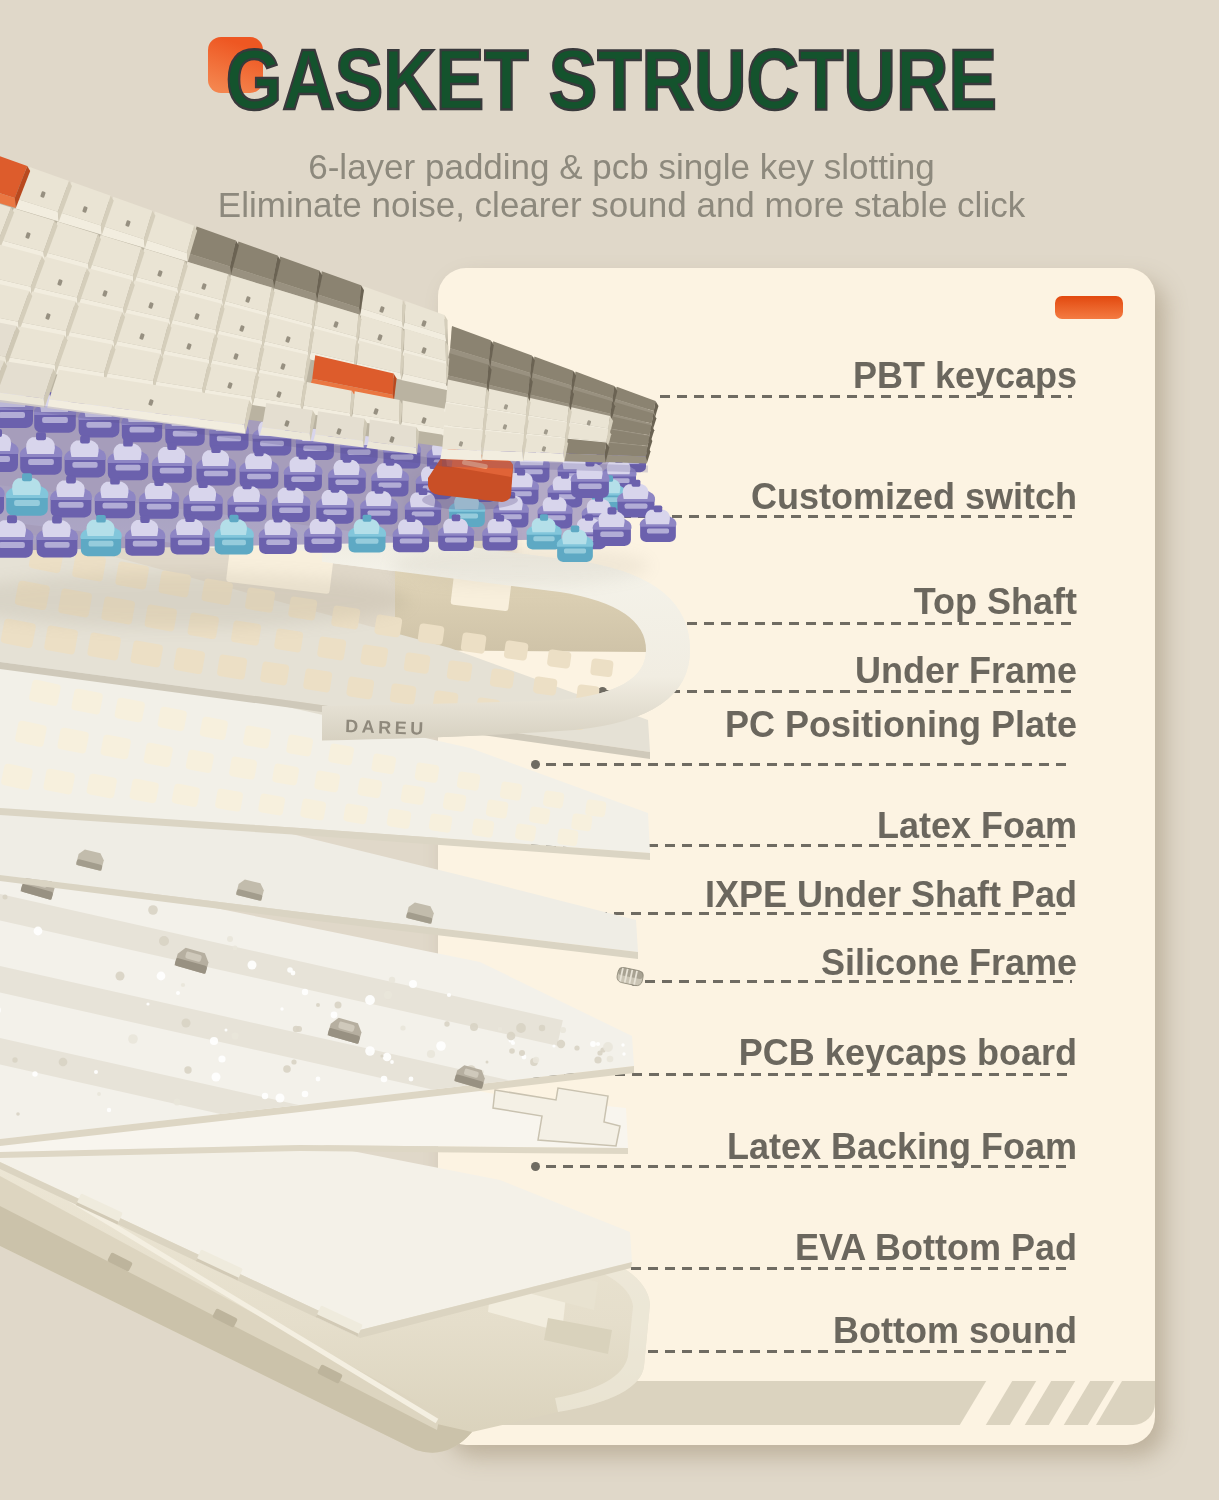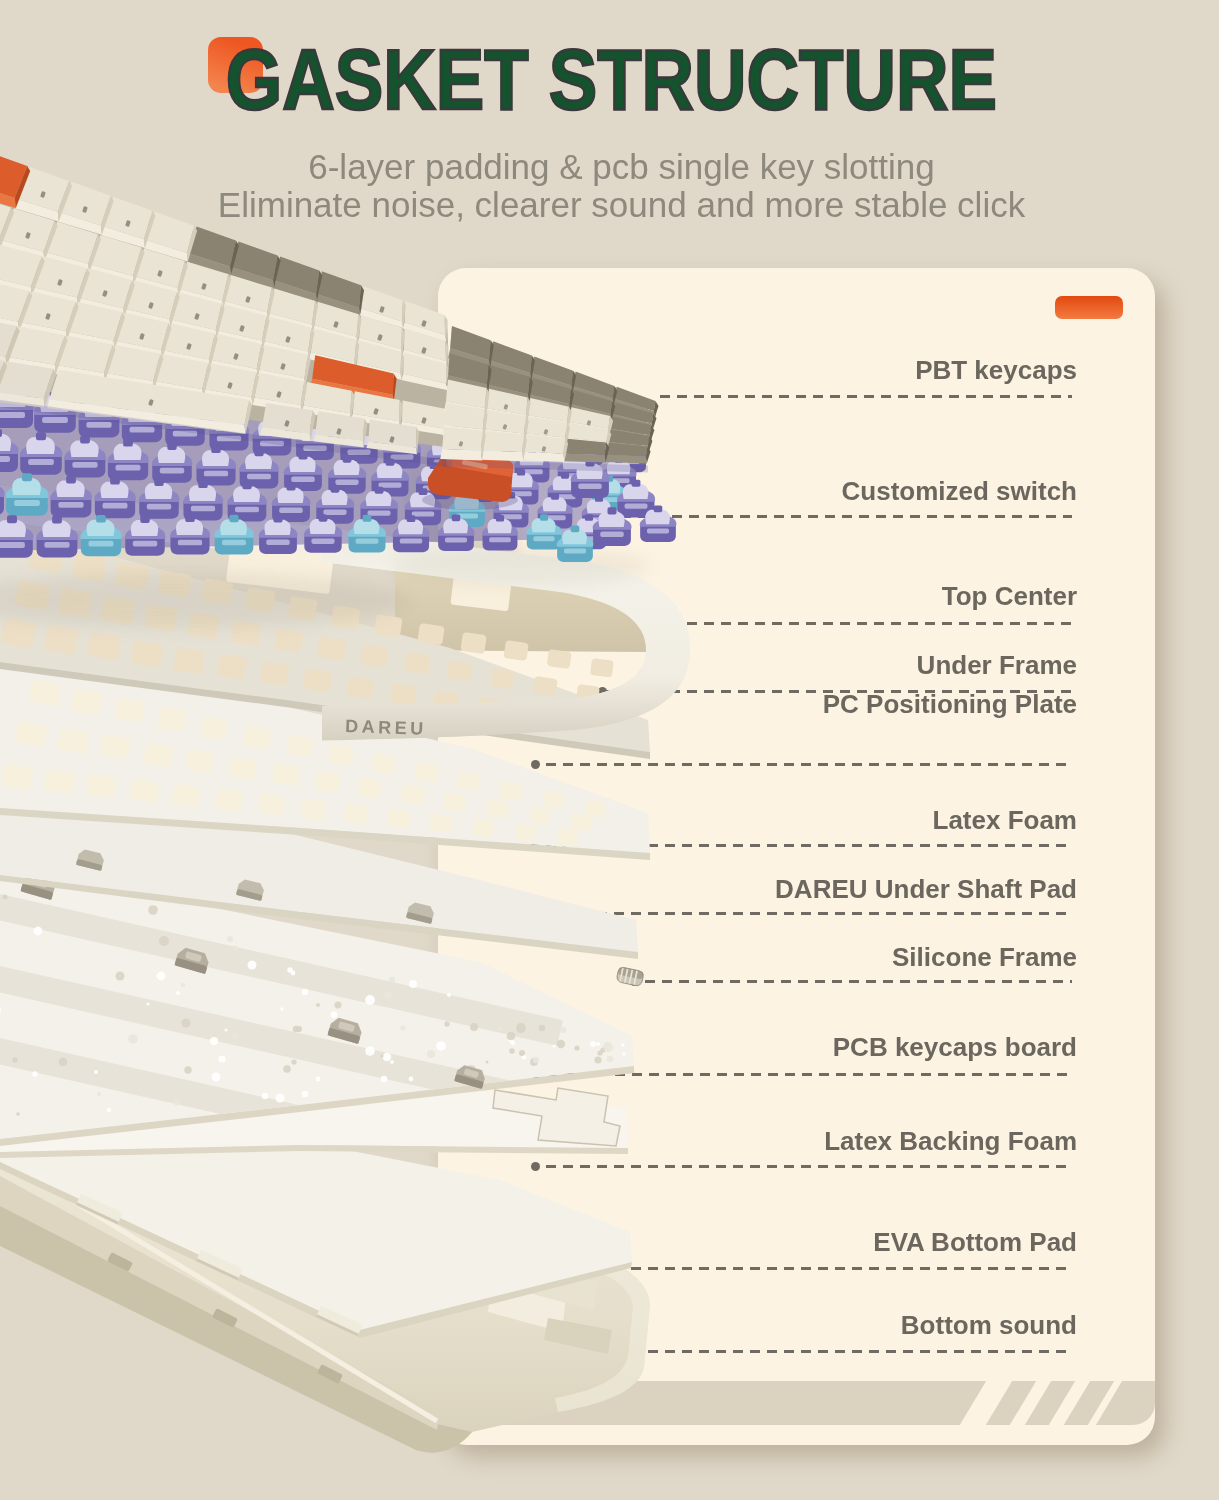--- a/index.html
+++ b/index.html
@@ -10,21 +10,21 @@
             box-shadow: 10px 12px 22px rgba(135,115,85,0.38); }
   .gsq { position:absolute; left:208px; top:37px; width:55px; height:56px; border-radius:13px;
           background:linear-gradient(200deg, #ee5722 20%, #f4854e 90%); }
   h1 { position:absolute; left:0; top:28px; width:100%; margin:2px; text-align:center;
        font-size:86px; font-weight:bold; color:#14532d; }
   h1 .t { display:inline-block; transform:scaleX(0.845); transform-origin:50% 50%; -webkit-text-stroke:2.5px #38393b; }
   .sub { position:absolute; left:0; top:136px; width:100%; margin:12px; text-align:center;
           font-size:35px; color:#8d897d; line-height:38px; }
   .pill { position:absolute; left:1055px; top:296px; width:68px; height:23px; border-radius:7px;
            background:linear-gradient(180deg,#e2490f,#f47b42); }
-  .lbl { position:absolute; right:142px; font-size:26px; font-weight:bold; color:#6b675e;
+  .lbl { position:absolute; right:142px; font-size:36px; font-weight:bold; color:#6b675e;
           white-space:nowrap; }
   .dash { position:absolute; height:3px;
            background:repeating-linear-gradient(90deg,#6f6b62 0 10px, transparent 10px 17px); }
   .dot { position:absolute; width:9px; height:9px; border-radius:50%; background:#6f6b62; }
   .band { position:absolute; top:1381px; height:44px; background:#dbd3bf; }
   .bmain { left:460px; width:513px; transform:skewX(-31deg); }
   .bs { transform:skewX(-31deg); }
   .bend { left:1096px; width:59px; transform:none; border-bottom-right-radius:22px;
            clip-path:polygon(26px 0, 100% 0, 100% 100%, 0 100%); }
 </style>
@@ -38,33 +38,33 @@
 <div class="band bend"></div>
 <div class="gsq"></div>
 <h1><span class="t">GASKET STRUCTURE</span></h1>
 <div class="sub">6-layer padding &amp; pcb single key slotting<br>Eliminate noise, clearer sound and more stable click</div>
 <div class="pill"></div>
 <div class="lbl" style="top:355px">PBT keycaps</div>
 <div class="dash" style="top:395px;left:660px;width:412px"></div>
 <div class="lbl" style="top:476px">Customized switch</div>
 <div class="dash" style="top:515px;left:604px;width:468px"></div>
 <div class="dot" style="top:512px;left:600px"></div>
-<div class="lbl" style="top:581px">Top Center</div>
+<div class="lbl" style="top:581px">Top Shaft</div>
 <div class="dash" style="top:622px;left:602px;width:470px"></div>
 <div class="dot" style="top:619px;left:598px"></div>
 <div class="lbl" style="top:650px">Under Frame</div>
 <div class="dash" style="top:690px;left:602px;width:470px"></div>
 <div class="dot" style="top:687px;left:598px"></div>
-<div class="lbl" style="top:689px">PC Positioning Plate</div>
+<div class="lbl" style="top:704px">PC Positioning Plate</div>
 <div class="dash" style="top:763px;left:546px;width:526px"></div>
 <div class="dot" style="top:760px;left:531px"></div>
 <div class="lbl" style="top:805px">Latex Foam</div>
 <div class="dash" style="top:844px;left:546px;width:526px"></div>
 <div class="dot" style="top:841px;left:531px"></div>
-<div class="lbl" style="top:874px">DAREU Under Shaft Pad</div>
+<div class="lbl" style="top:874px">IXPE Under Shaft Pad</div>
 <div class="dash" style="top:912px;left:546px;width:526px"></div>
 <div class="dot" style="top:909px;left:531px"></div>
 <div class="lbl" style="top:942px">Silicone Frame</div>
 <div class="dash" style="top:980px;left:645px;width:427px"></div>
 <div class="dot" style="top:977px;left:630px"></div>
 <div class="lbl" style="top:1032px">PCB keycaps board</div>
 <div class="dash" style="top:1073px;left:547px;width:525px"></div>
 <div class="dot" style="top:1070px;left:532px"></div>
 <div class="lbl" style="top:1126px">Latex Backing Foam</div>
 <div class="dash" style="top:1165px;left:546px;width:526px"></div>

